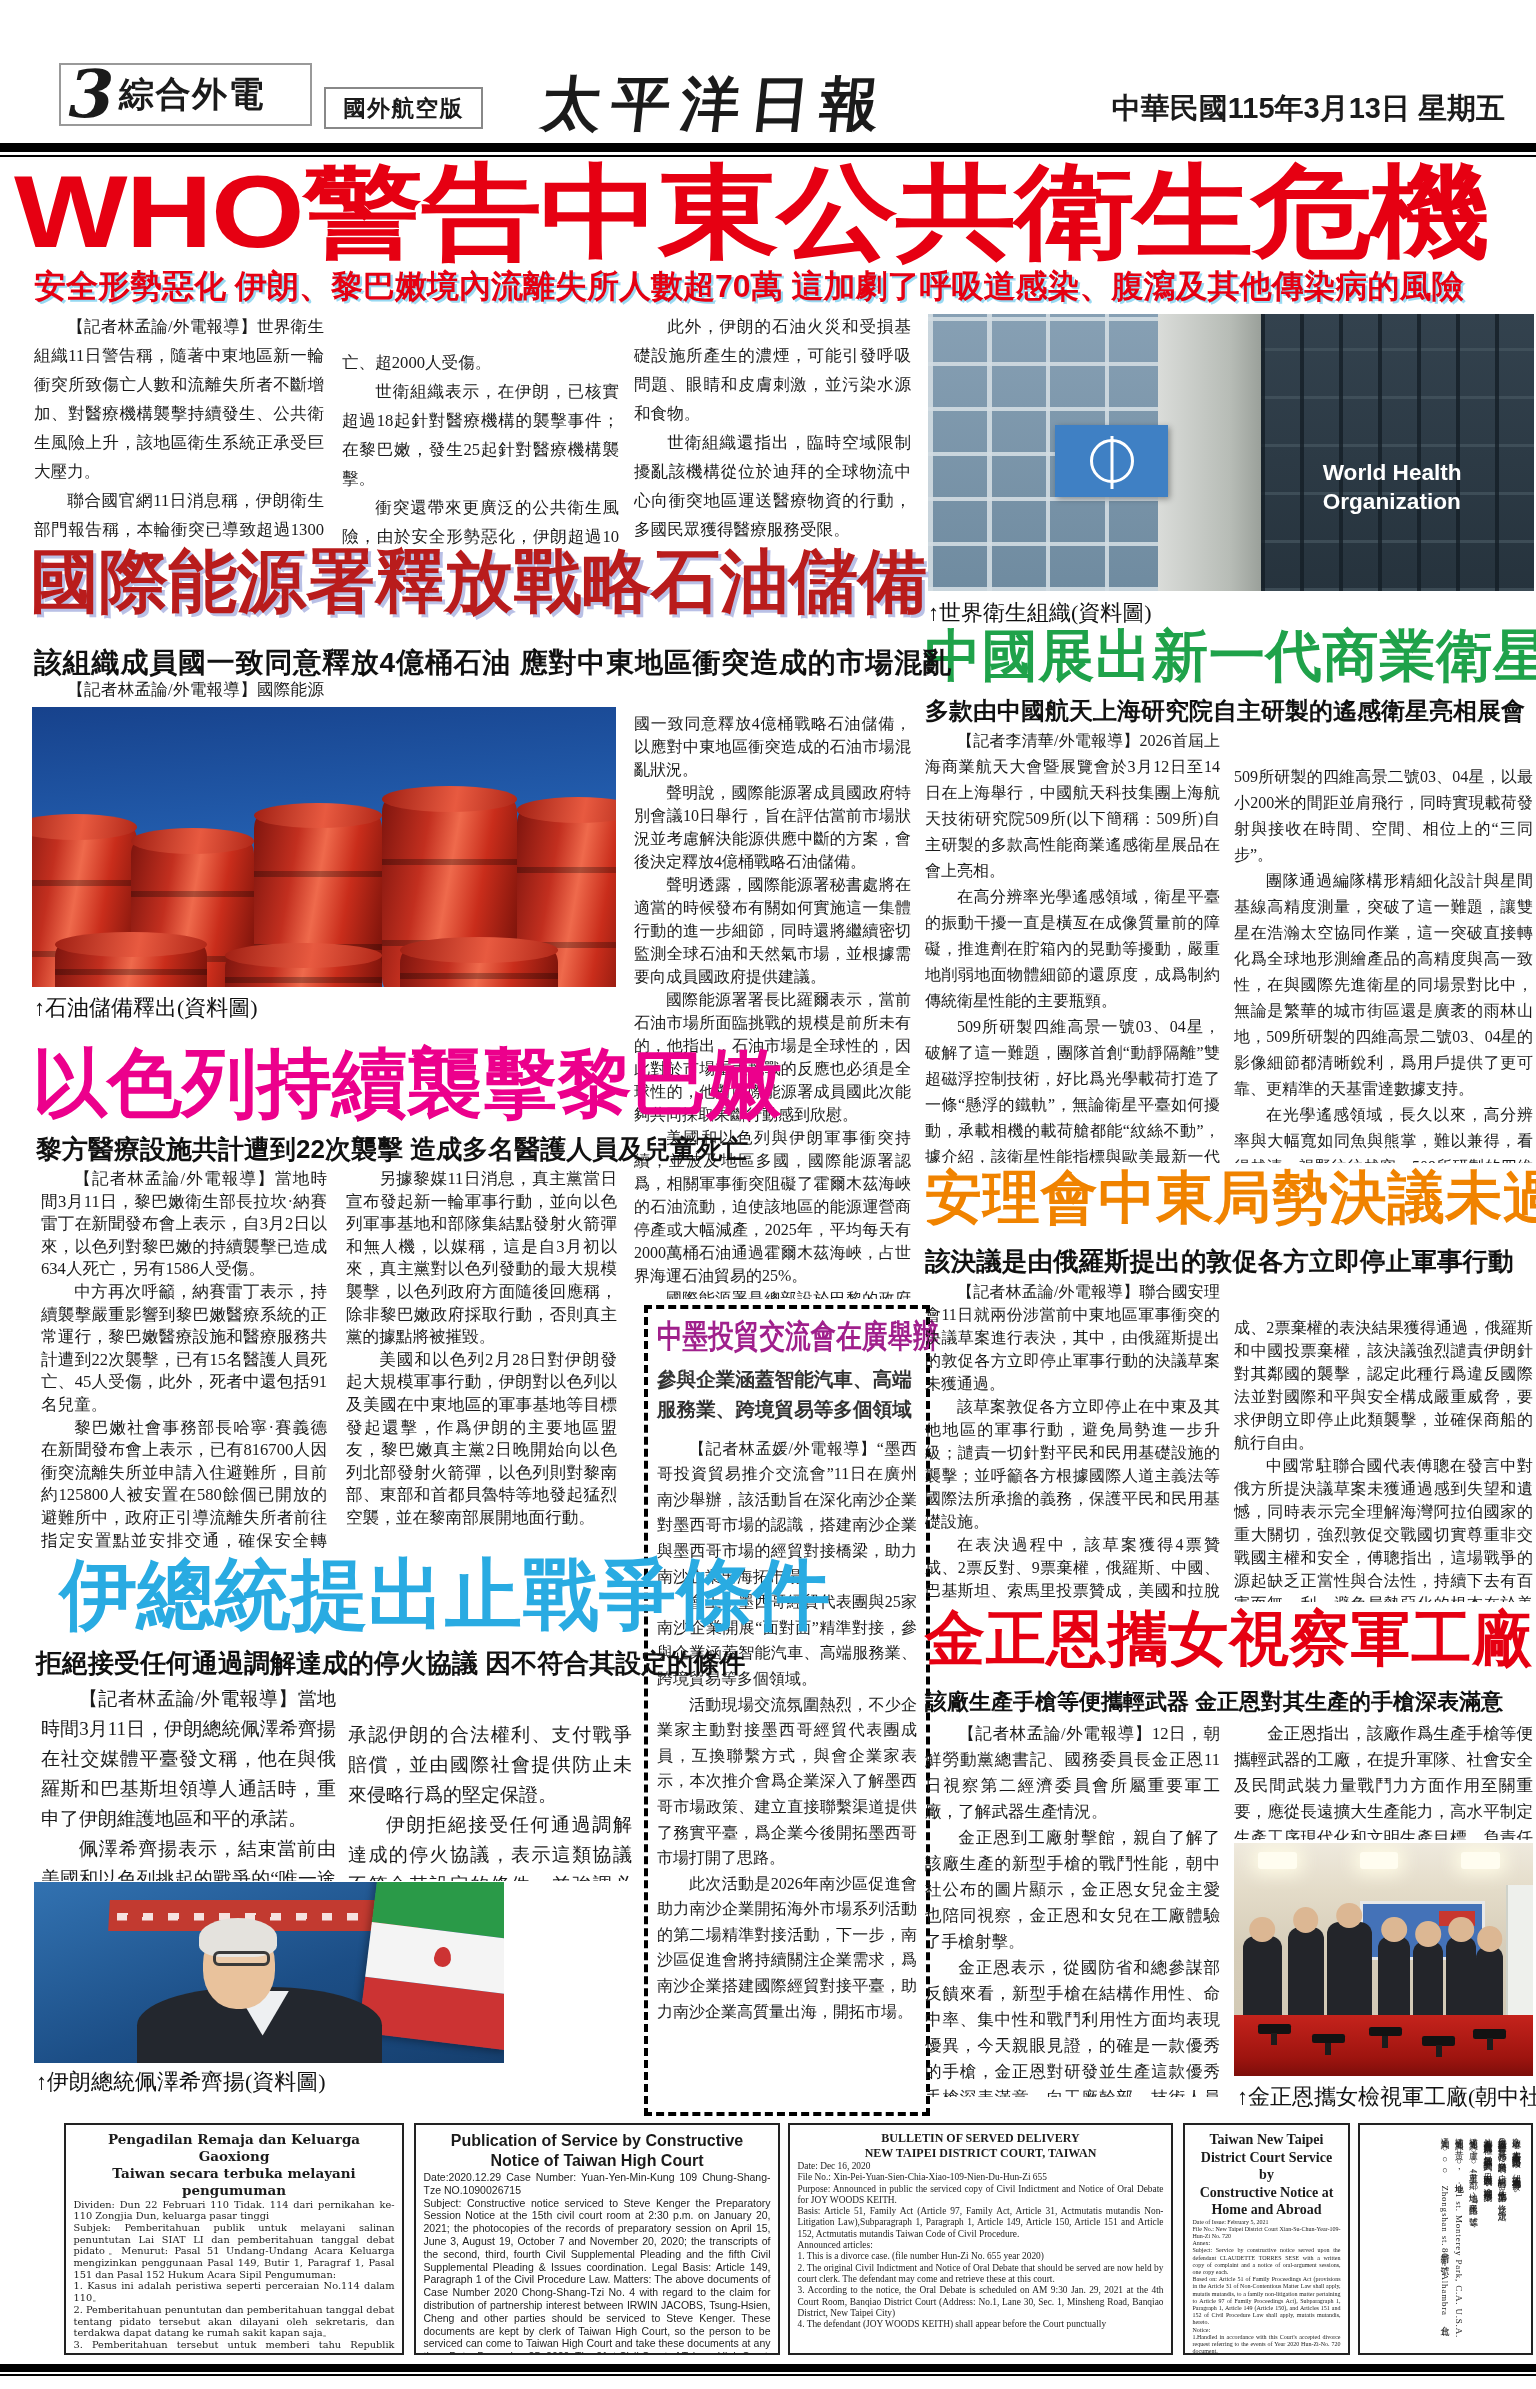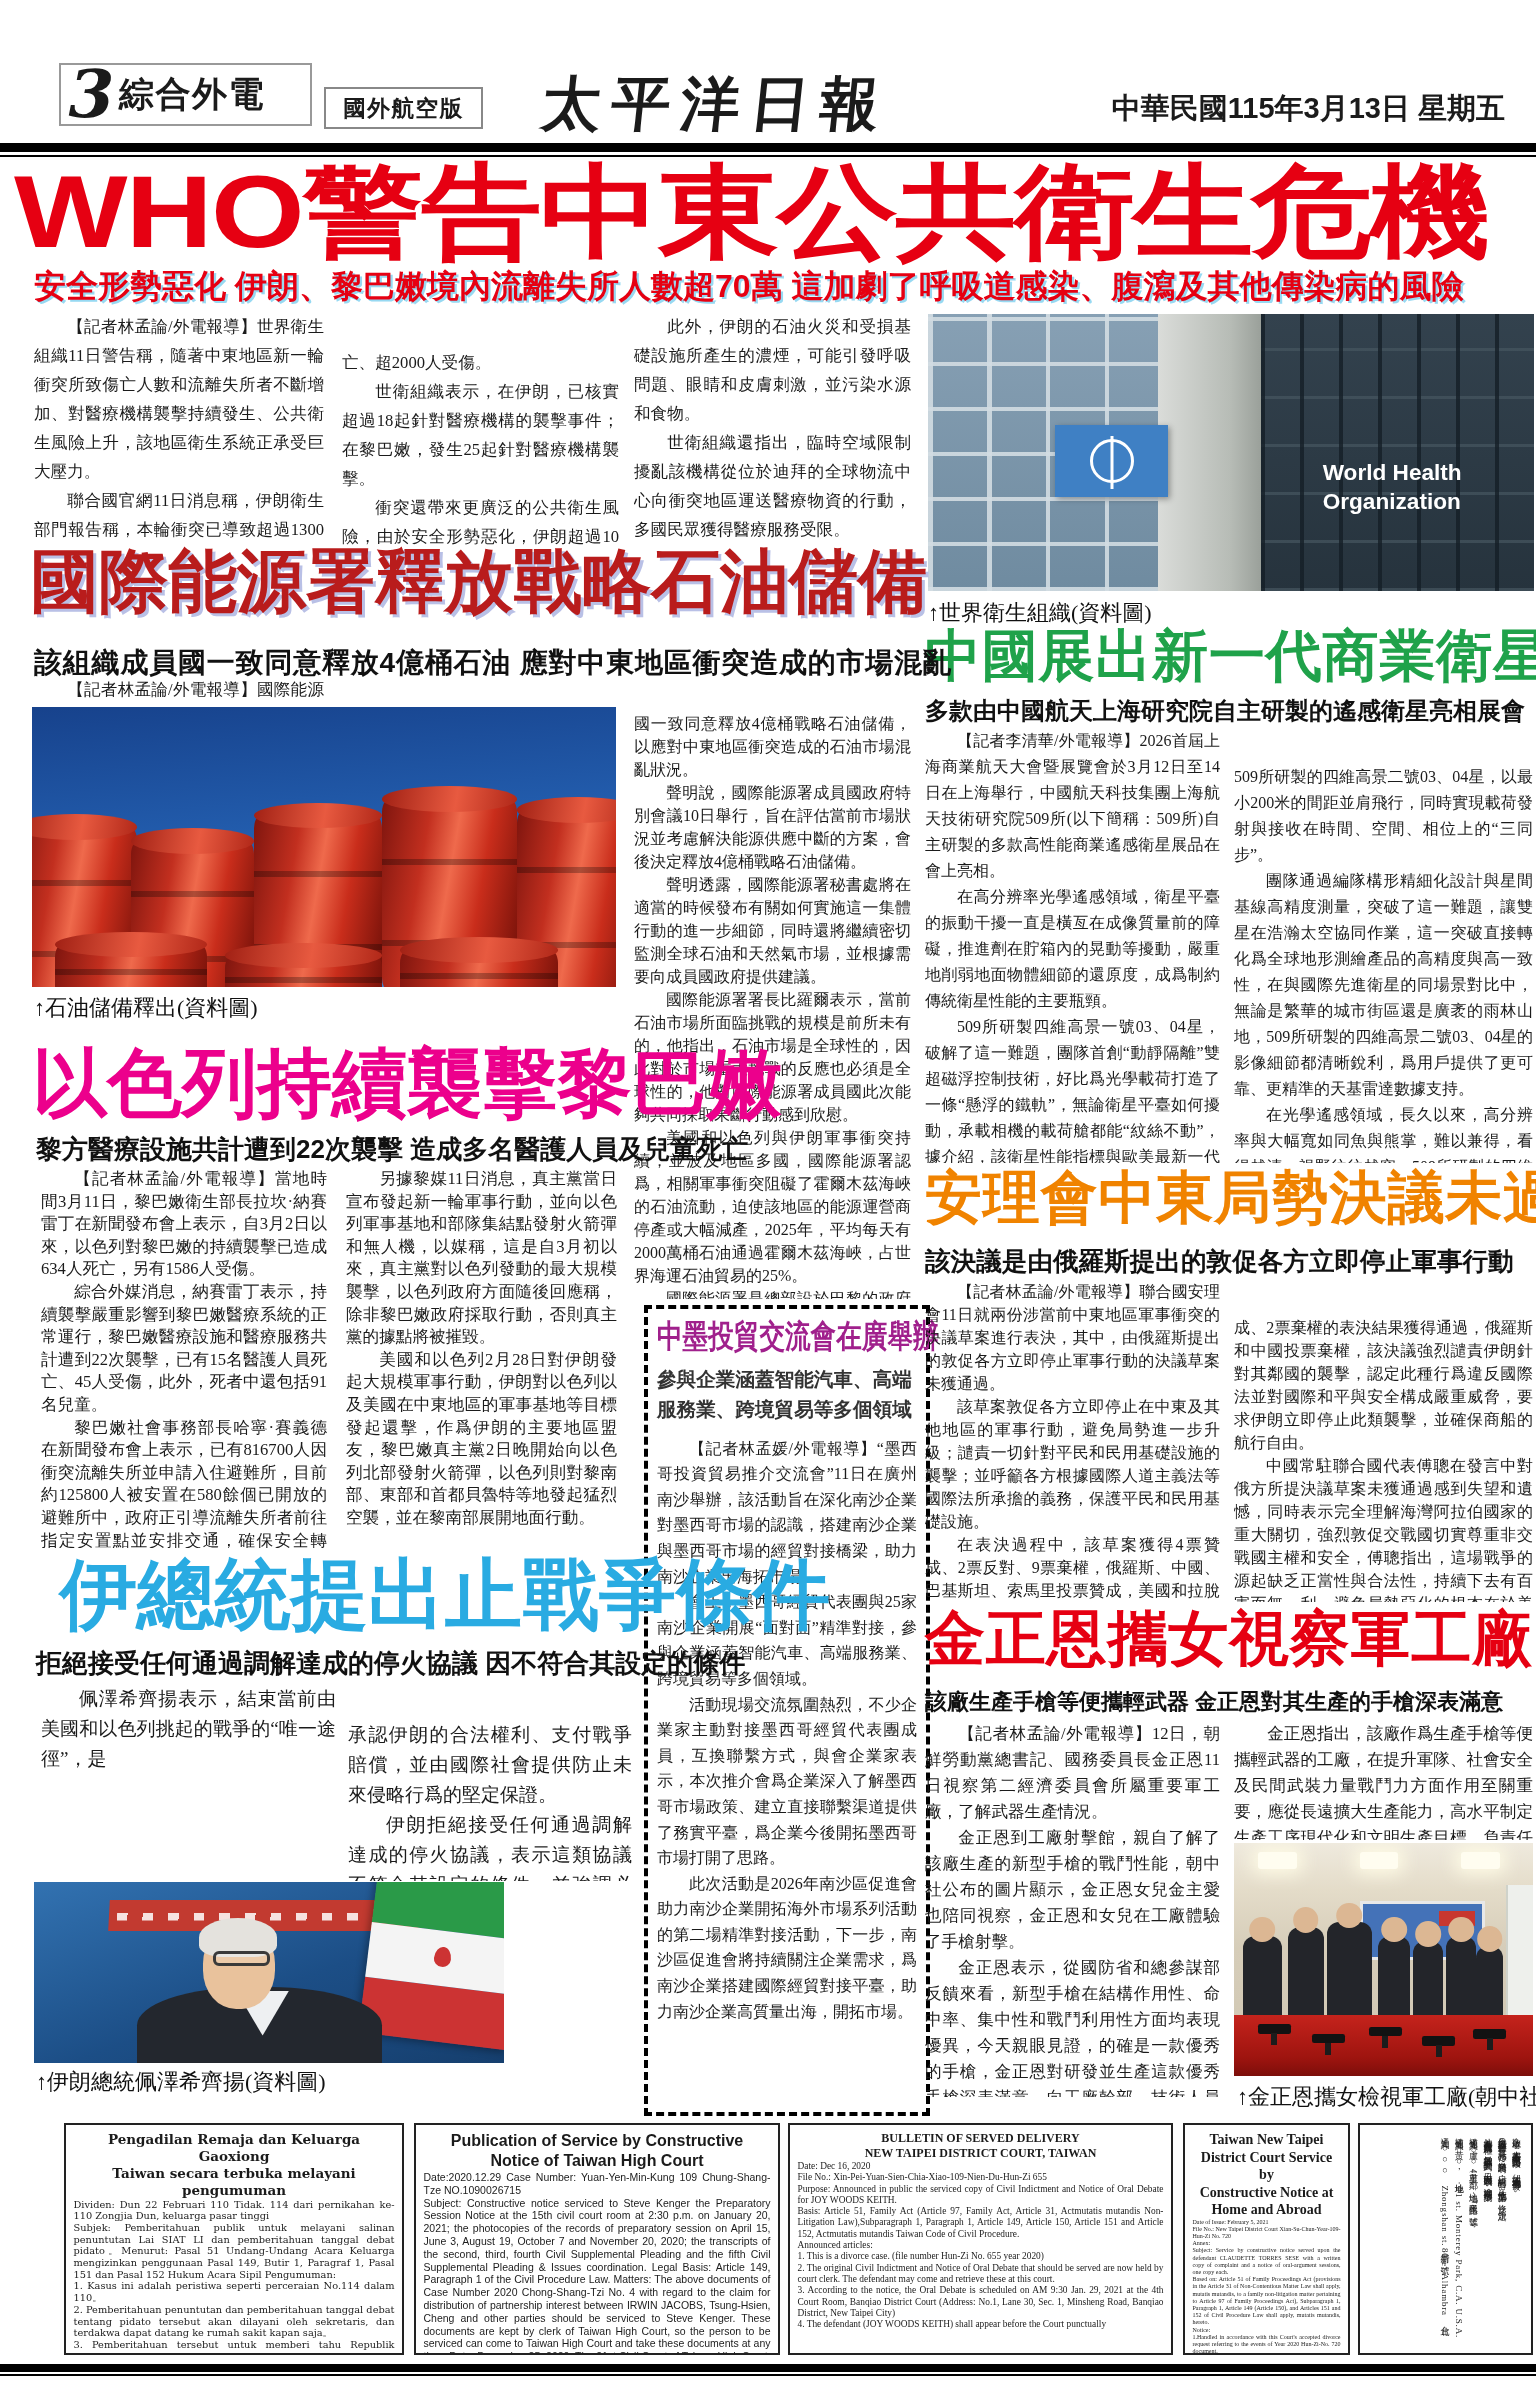--- a/index.html
+++ b/index.html
@@ -216,21 +216,21 @@
       <p>聲明透露，國際能源署秘書處將在適當的時候發布有關如何實施這一集體行動的進一步細節，同時還將繼續密切監測全球石油和天然氣市場，並根據需要向成員國政府提供建議。</p>
       <p>國際能源署署長比羅爾表示，當前石油市場所面臨挑戰的規模是前所未有的，他指出，石油市場是全球性的，因此對於市場重大挑戰的反應也必須是全球性的，他對國際能源署成員國此次能夠共同採取果斷行動感到欣慰。</p>
       <p>美國和以色列與伊朗軍事衝突持續，並波及地區多國，國際能源署認爲，相關軍事衝突阻礙了霍爾木茲海峽的石油流動，迫使該地區的能源運營商停產或大幅減產，2025年，平均每天有2000萬桶石油通過霍爾木茲海峽，占世界海運石油貿易的25%。</p>
       <p>國際能源署是總部設於巴黎的政府間國際組織，於1974年由經濟合作與發展組織爲應對能源危機而設立，成員國目前共持有超過12億桶石油儲備。</p>
     </div>
 
   <div class="abs hl hl-mag" style="left:32px; top:1044px;">以色列持續襲擊黎巴嫩</div>
   <div class="abs sub sub-isr" style="left:36px; top:1132px;">黎方醫療設施共計遭到22次襲擊 造成多名醫護人員及兒童死亡</div>
   <div class="abs bt bt-isr" style="left:41px; top:1168px; width:286px; height:380px;">
       <p>【記者林孟論/外電報導】當地時間3月11日，黎巴嫩衛生部長拉坎·納賽雷丁在新聞發布會上表示，自3月2日以來，以色列對黎巴嫩的持續襲擊已造成634人死亡，另有1586人受傷。</p>
-      <p>綜合外媒消息，納賽雷丁表示，持續襲擊嚴重影響到黎巴嫩醫療系統的正常運行，黎巴嫩醫療設施和醫療服務共計遭到22次襲擊，已有15名醫護人員死亡、45人受傷，此外，死者中還包括91名兒童。</p>
+      <p>中方再次呼籲，納賽雷丁表示，持續襲擊嚴重影響到黎巴嫩醫療系統的正常運行，黎巴嫩醫療設施和醫療服務共計遭到22次襲擊，已有15名醫護人員死亡、45人受傷，此外，死者中還包括91名兒童。</p>
       <p>黎巴嫩社會事務部長哈寧·賽義德在新聞發布會上表示，已有816700人因衝突流離失所並申請入住避難所，目前約125800人被安置在580餘個已開放的避難所中，政府正引導流離失所者前往指定安置點並安排交通，確保安全轉移。</p>
     </div>
   <div class="abs bt bt-isr" style="left:346px; top:1168px; width:271px; height:380px;">
       <p>另據黎媒11日消息，真主黨當日宣布發起新一輪軍事行動，並向以色列軍事基地和部隊集結點發射火箭彈和無人機，以媒稱，這是自3月初以來，真主黨對以色列發動的最大規模襲擊，以色列政府方面隨後回應稱，除非黎巴嫩政府採取行動，否則真主黨的據點將被摧毀。</p>
       <p>美國和以色列2月28日對伊朗發起大規模軍事行動，伊朗對以色列以及美國在中東地區的軍事基地等目標發起還擊，作爲伊朗的主要地區盟友，黎巴嫩真主黨2日晚開始向以色列北部發射火箭彈，以色列則對黎南部、東部和首都貝魯特等地發起猛烈空襲，並在黎南部展開地面行動。</p>
     </div>
 
   <div class="abs mex-box" style="left:644px; top:1305px; width:286px; height:811px;">
     <div class="hl hl-mexico">中墨投貿交流會在廣舉辦</div>
     <div class="mex-sub" style="margin-top:10.5px;">參與企業涵蓋智能汽車、高端</div>
@@ -251,20 +251,21 @@
       <p>在表決過程中，該草案獲得4票贊成、2票反對、9票棄權，俄羅斯、中國、巴基斯坦、索馬里投票贊成，美國和拉脫維亞投票反對。</p>
     </div>
   <div class="abs bt bt-unsc" style="left:1234px; top:1280px; width:299px; height:322px;">
       <p class="noind">成、2票棄權的表決結果獲得通過，俄羅斯和中國投票棄權，該決議強烈譴責伊朗針對其鄰國的襲擊，認定此種行爲違反國際法並對國際和平與安全構成嚴重威脅，要求伊朗立即停止此類襲擊，並確保商船的航行自由。</p>
       <p>中國常駐聯合國代表傅聰在發言中對俄方所提決議草案未獲通過感到失望和遺憾，同時表示完全理解海灣阿拉伯國家的重大關切，強烈敦促交戰國切實尊重非交戰國主權和安全，傅聰指出，這場戰爭的源起缺乏正當性與合法性，持續下去有百害而無一利，避免局勢惡化的根本在於美國和以色列停止軍事行動，中方再次呼籲，立即停止軍事行動，防止局勢輪番升級，避免戰火外溢蔓延。</p>
     </div>
 
   <div class="abs hl hl-cyan" style="left:36px; top:1554px;margin-left:24px;">伊總統提出止戰爭條件</div>
   <div class="abs sub sub-iran" style="left:36px; top:1646px;">拒絕接受任何通過調解達成的停火協議 因不符合其設定的條件</div>
   <div class="abs bt bt-iran" style="left:41px; top:1684px; width:295px; height:197px;">
+      <p>【記者林孟論/外電報導】當地時間3月11日，伊朗總統佩澤希齊揚在社交媒體平臺發文稱，他在與俄羅斯和巴基斯坦領導人通話時，重申了伊朗維護地區和平的承諾。</p>
       <p>佩澤希齊揚表示，結束當前由美國和以色列挑起的戰爭的“唯一途徑”，是</p>
     </div>
   <div class="abs bt bt-iran" style="left:348px; top:1684px; width:284px; height:197px;">
       <p class="noind">承認伊朗的合法權利、支付戰爭賠償，並由國際社會提供防止未來侵略行爲的堅定保證。</p>
       <p>伊朗拒絕接受任何通過調解達成的停火協議，表示這類協議不符合其設定的條件，並強調必須獲得真正的保障。</p>
     </div>
 
   <div class="abs photo iran-photo" style="left:34px; top:1882px; width:470px; height:181px;">
     <div class="iran-banner"></div>
     <div class="iran-flag">

